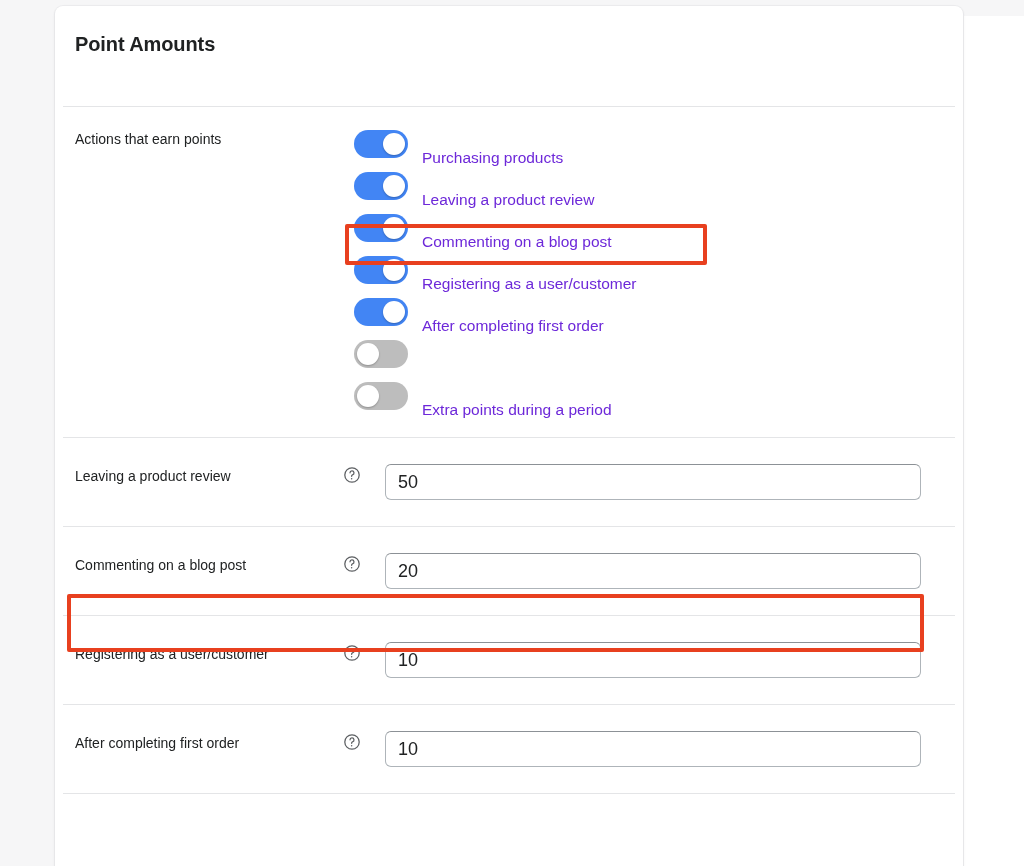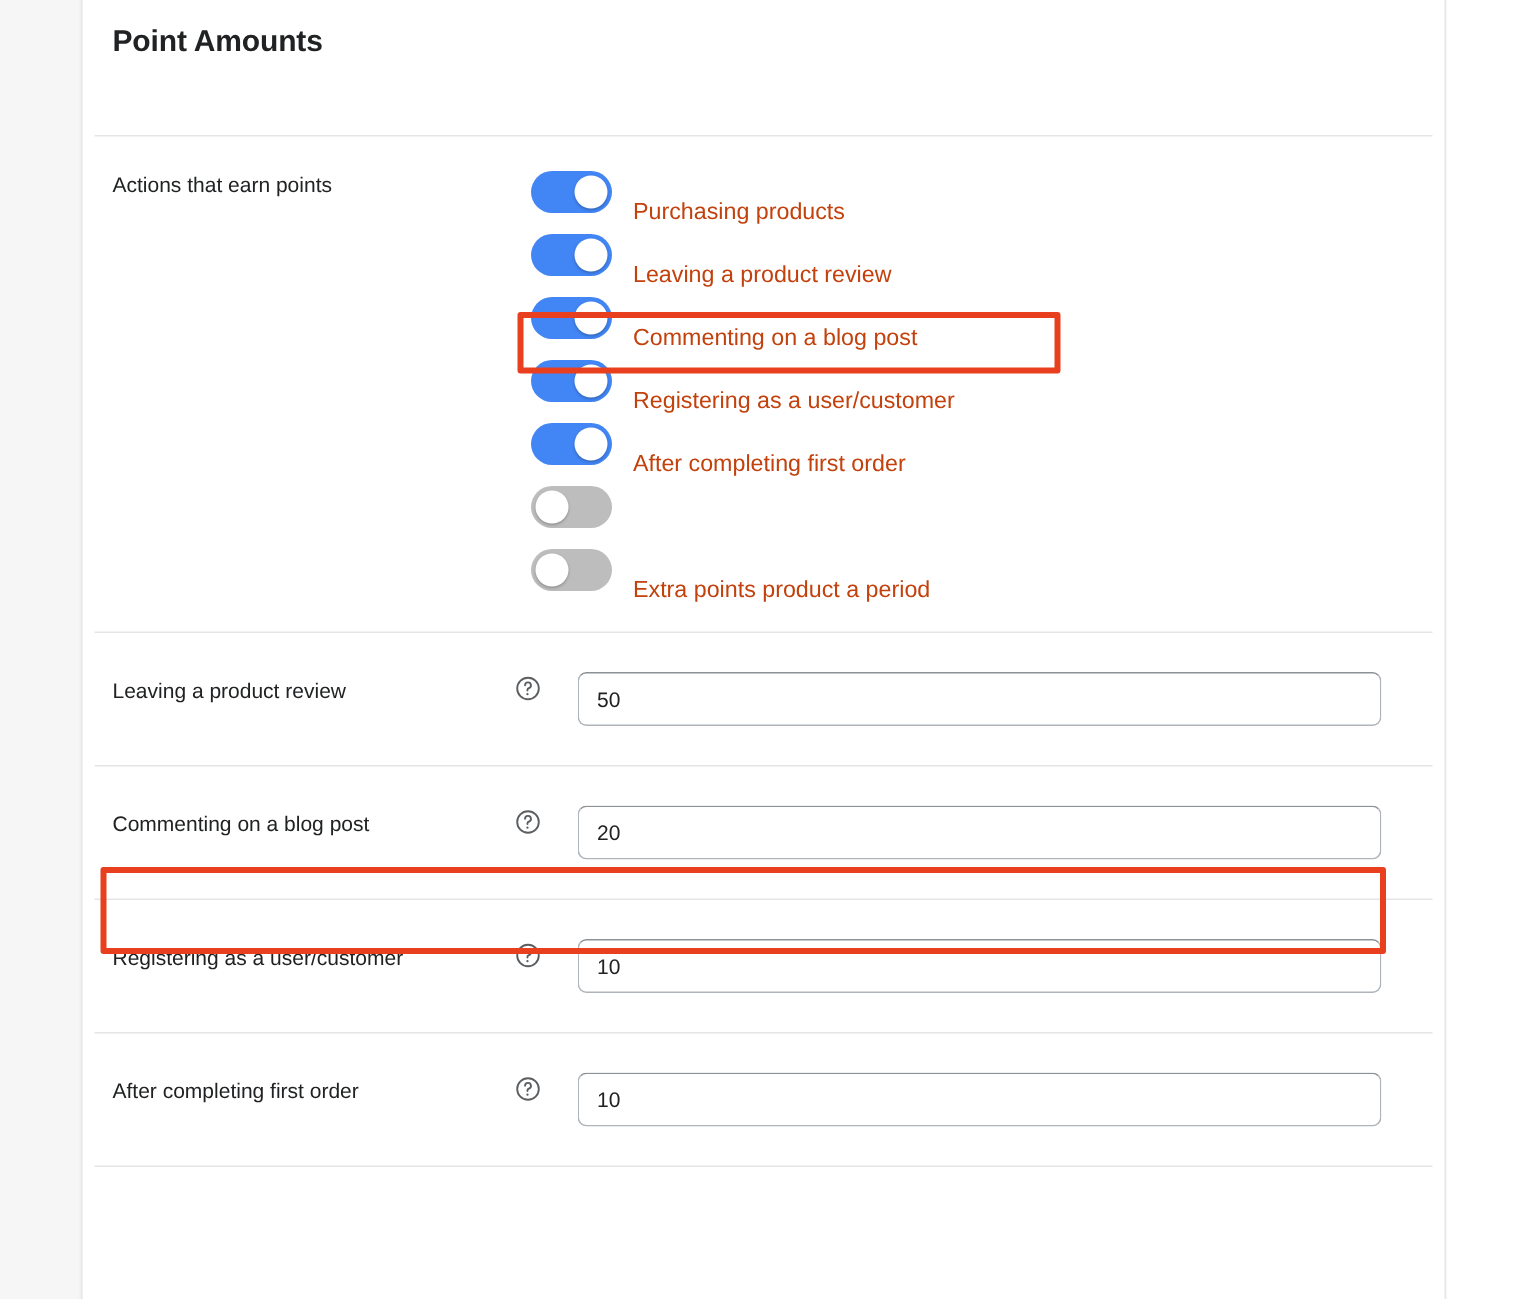--- a/index.html
+++ b/index.html
@@ -12,21 +12,21 @@
     height: 866px;
     background: #f6f6f7;
     font-family: "Liberation Sans", sans-serif;
     overflow: hidden;
     position: relative;
   }
 
   
   #page {
     position: absolute;
-    left: 0; top: 0;
+    left: 0; top: 16px;
     width: 1024px;
     height: 684px;
     background: #f6f6f7;
   }
 
   
   .right-gutter {
     position: absolute;
     left: 964px; top: 0;
     width: 60px; height: 866px;
@@ -131,37 +131,37 @@
     left: 3px;
     width: 22px; height: 22px;
     border-radius: 50%;
     background: #ffffff;
     box-shadow: 0 1px 2px rgba(0,0,0,0.25);
   }
   .switch.on .knob { left: 29px; }
 
   .toggle-label {
     font-size: 15.5px;
-    color: #c2410c;
+    color: #6d28d9;
     line-height: 22px;
     white-space: nowrap;
     margin-top: 28px;
   }
 
   
   .field-wrap { flex: 1 1 auto; }
   .text-input {
     width: 536px;
     height: 36px;
     border: 1px solid #aeb4b9;
     border-top-color: #8c9196;
     border-radius: 6px;
     background: #ffffff;
     font-family: "Liberation Sans", sans-serif;
-    font-size: 14px;
+    font-size: 18px;
     color: #202223;
     padding: 0 12px;
     outline: none;
     display: block;
   }
 
   
   .highlight {
     position: absolute;
     border: 4px solid #e8401f;
@@ -223,21 +223,21 @@
             </div>
             <div class="toggle-item">
               <div class="switch">
                 <div class="knob"></div>
               </div>
             </div>
             <div class="toggle-item">
               <div class="switch">
                 <div class="knob"></div>
               </div>
-              <span class="toggle-label">Extra points product a period</span>
+              <span class="toggle-label">Extra points during a period</span>
             </div>
           </div>
       </div>
     </div>
 
     <div class="divider"></div>
 
     <div id="fields-container">
         <div class="row">
           <div class="row-inner">

